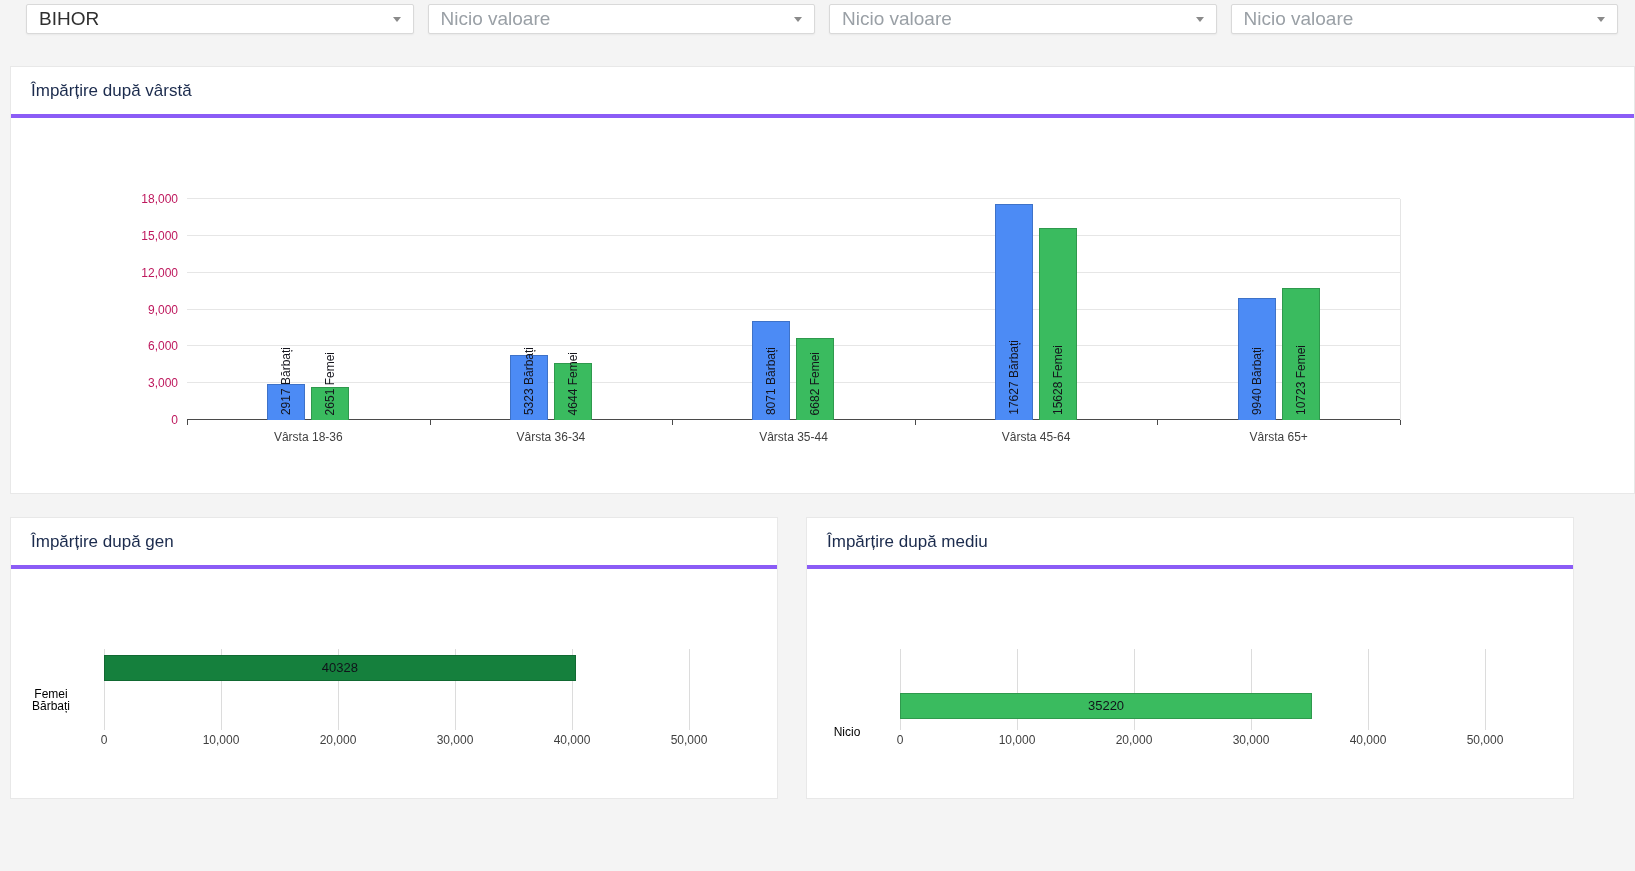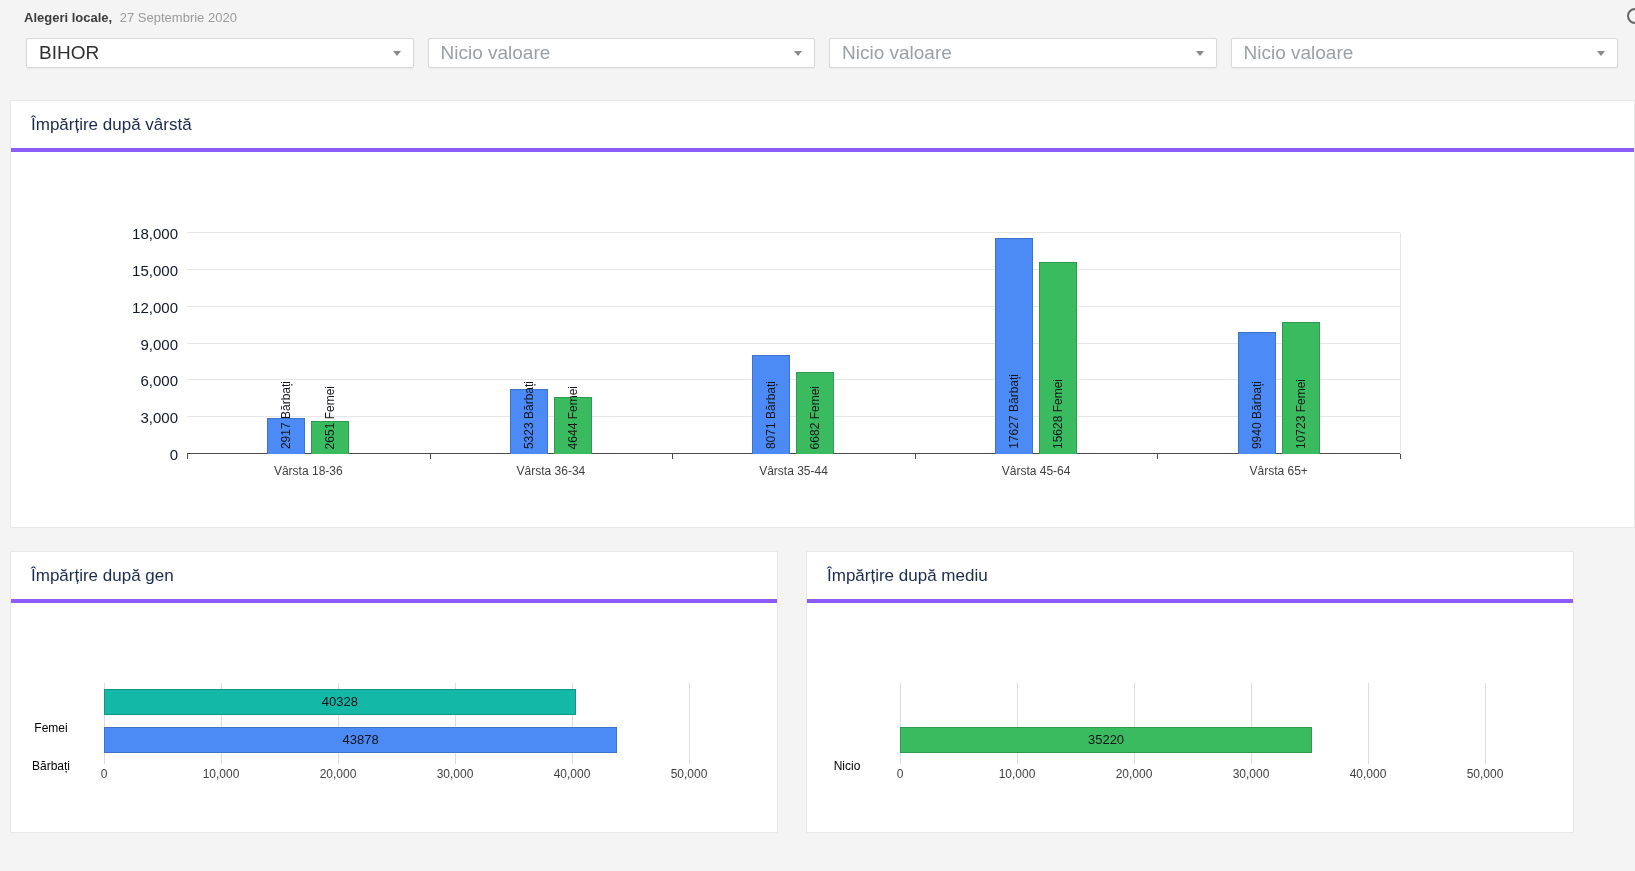--- a/index.html
+++ b/index.html
@@ -24,21 +24,21 @@
   .card{background:#fff;border:1px solid #e8e8e8;}
   .card-header{border-bottom:4px solid #8b5cf6;padding:14px 20px 13px 20px;}
   .card-header h2{font-size:17px;font-weight:500;color:#1b2b4d;}
   .card-age{margin:32px 0 0 10px;width:1625px;height:428px;}
   
   .age-plot{position:relative;margin:81px 0 0 176px;width:1214px;height:221px;
     border-right:1px solid #e5e5e5;}
   .hgrid{position:absolute;left:0;right:0;height:1px;background:#e6e6e6;}
   .hgrid.axis{background:#4a4a4a;}
   .ytick{position:absolute;right:calc(100% + 9px);transform:translateY(50%);
-    font-size:15px;color:#0f172a;white-space:nowrap;}
+    font-size:12px;color:#be185d;white-space:nowrap;}
   .xtickmark{position:absolute;bottom:-5px;width:1px;height:5px;background:#4a4a4a;}
   .group{position:absolute;top:0;bottom:0;}
   .vbar{position:absolute;bottom:0;width:38px;border:1px solid rgba(0,0,0,.18);border-bottom:none;}
   .vbar-label{position:absolute;bottom:5px;writing-mode:vertical-rl;
     transform:translateX(-50%) rotate(180deg);font-size:12px;color:#14141c;white-space:nowrap;}
   .xlabel{position:absolute;top:calc(100% + 10px);left:0;width:100%;text-align:center;
     font-size:12px;color:#3f3f3f;}
   
   .bottom-row{display:flex;gap:28px;margin:23px 0 0 10px;}
   .card-h{width:768px;height:282px;}
@@ -52,25 +52,20 @@
   .hcat{position:absolute;left:-98px;width:90px;text-align:center;line-height:26px;
     font-size:12px;color:#000000;}
   .xtick2{position:absolute;top:calc(100% + 8px);transform:translateX(-50%);
     font-size:12px;color:#3f3f3f;white-space:nowrap;}
 </style>
 </head>
 <body>
 
 <div class="page">
 
-  <header class="topbar">
-    <span class="topbar-title">Alegeri locale,</span>
-    <span class="topbar-date">27 Septembrie 2020</span>
-    <span class="clock-icon"></span>
-  </header>
 
   <div class="filters">
     <div class="filter">
       <span class="filter-value">BIHOR</span>
       <span class="caret"></span>
     </div>
     <div class="filter placeholder">
       <span class="filter-value">Nicio valoare</span>
       <span class="caret"></span>
     </div>
@@ -160,29 +155,26 @@
             <div class="xtick2" style="left: 20%;">10,000</div>
             <div class="vgrid" style="left: 40%;"></div>
             <div class="xtick2" style="left: 40%;">20,000</div>
             <div class="vgrid" style="left: 60%;"></div>
             <div class="xtick2" style="left: 60%;">30,000</div>
             <div class="vgrid" style="left: 80%;"></div>
             <div class="xtick2" style="left: 80%;">40,000</div>
             <div class="vgrid" style="left: 100%;"></div>
             <div class="xtick2" style="left: 100%;">50,000</div>
             <div class="hrow" style="top: 6px;">
-              <div class="hbar" style="width: 80.656%; background: #14b8a6;">
+              <div class="hbar" style="width: 80.656%; background: #15803d;">
                 <div class="hbar-value">40328</div>
               </div>
               <div class="hcat">Femei</div>
             </div>
             <div class="hrow" style="top: 44px;">
-              <div class="hbar" style="width: 87.756%; background: rgb(76, 139, 245);">
-                <div class="hbar-value">43878</div>
-              </div>
               <div class="hcat">Bărbați</div>
             </div>
           </div>
         </div>
     </section>
     <section class="card card-h">
       <div class="card-header">
         <h2>Împărțire după mediu</h2>
       </div>
       <div class="hchart" id="chart-medium">

